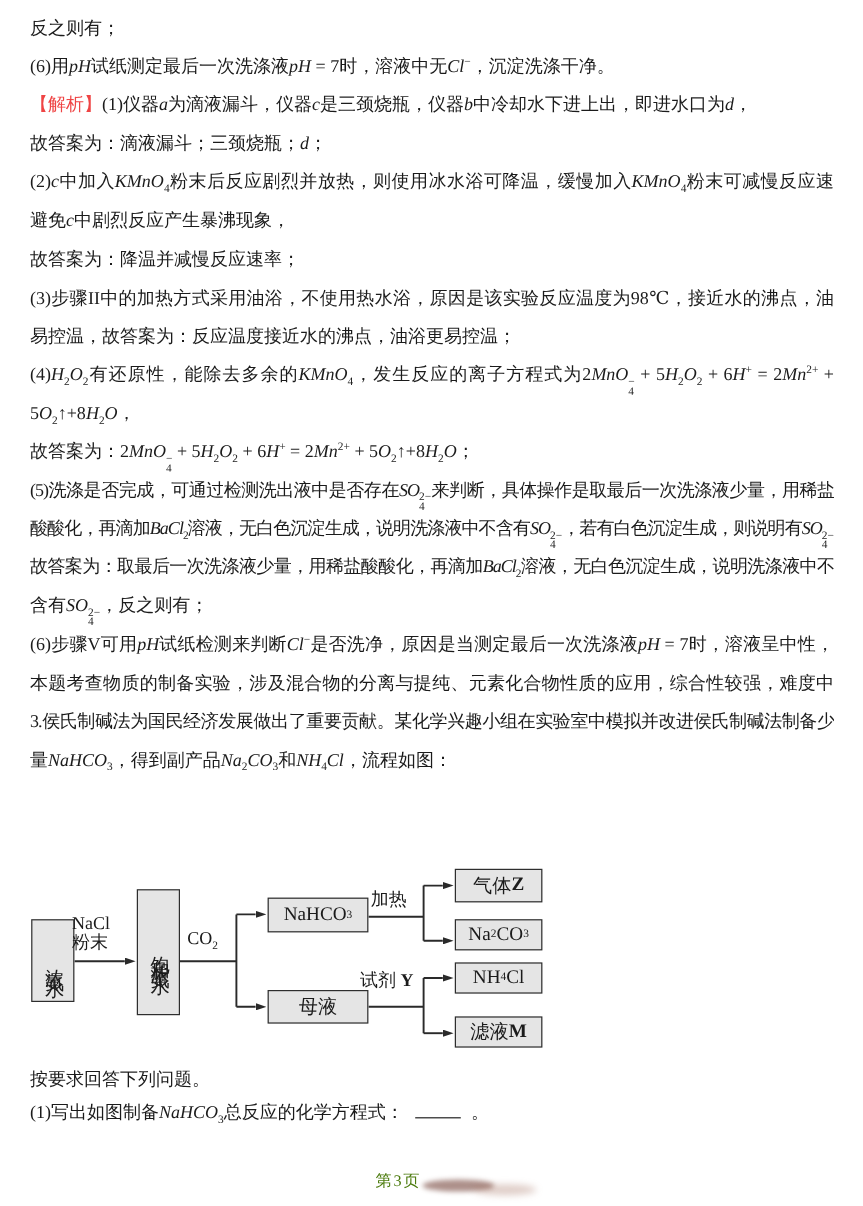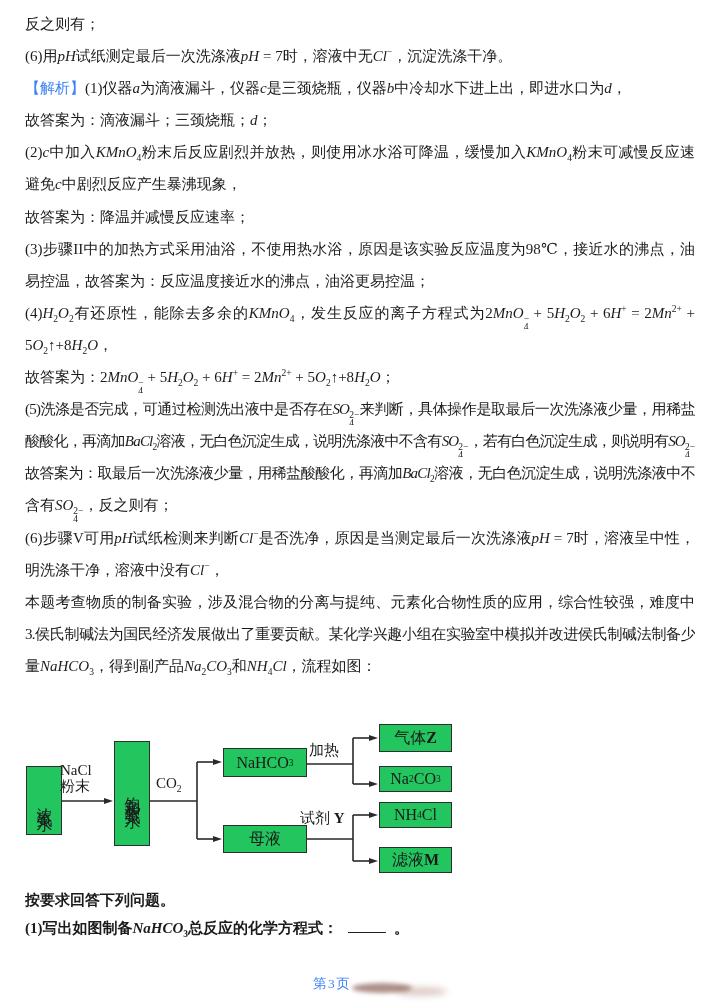--- a/index.html
+++ b/index.html
@@ -5,54 +5,54 @@
   html,body{margin:0;padding:0;}
   body{
     width:719px;height:1005px;position:relative;background:#ffffff;
     font-family:"Liberation Serif","DejaVu Serif",serif;
     color:#1b1b1b;overflow:hidden;
   }
   
   .doc{position:absolute;left:25px;top:8px;width:670px;}
   .doc2{position:absolute;left:25px;top:887px;width:670px;}
   .line{height:32.1px;line-height:32.1px;font-size:15px;white-space:normal;overflow:hidden;}
-  .doc2 .line{height:27.5px;line-height:27.5px;font-weight:bold;}
+  .doc2 .line{height:27.5px;line-height:27.5px;}
   .line.fill{text-align:justify;text-align-last:justify;}
   .line.tight{letter-spacing:-0.8px;}
   .it{font-style:italic;}
   .bd{font-weight:bold;}
-  .hl{color:#3b82f6;margin-top:32px;}
+  .hl{color:#ef4444;margin-top:32px;}
   sub.sc,sup.sc{font-size:9.5px;font-style:normal;line-height:0;}
   .ss{display:inline-flex;flex-direction:column;font-size:9.5px;line-height:8px;
       vertical-align:-4px;text-align:left;letter-spacing:0;}
   .ss span{display:block;height:8px;}
   .blank{display:inline-block;width:38px;height:13px;border-bottom:1.6px solid #222;
          margin:0 8px 0 10px;vertical-align:baseline;}
   
   .fc{position:absolute;left:0;top:718px;width:719px;height:162px;}
   .fc svg{position:absolute;left:0;top:0;}
-  .fbox{position:absolute;border:1.6px solid #2e2e2e;background:#22c55e;box-sizing:border-box;
+  .fbox{position:absolute;border:1.6px solid #2e2e2e;background:#e5e5e5;box-sizing:border-box;
         display:flex;align-items:center;justify-content:center;font-size:16px;}
   .vtext{writing-mode:vertical-lr;text-orientation:upright;letter-spacing:4px;}
   .flabel{position:absolute;text-align:left;font-size:15px;line-height:16px;}
   .b-conc{left:26px;top:48px;width:36px;height:69px;}
   .b-sat{left:114px;top:23px;width:36px;height:105px;}
   .b-nahco3{left:223px;top:30px;width:84px;height:29px;}
   .b-muye{left:223px;top:107px;width:84px;height:28px;}
   .b-gasz{left:379px;top:6px;width:73px;height:28px;}
   .b-na2co3{left:379px;top:48px;width:73px;height:26px;}
   .b-nh4cl{left:379px;top:84px;width:73px;height:26px;}
   .b-lvm{left:379px;top:129px;width:73px;height:26px;}
   .l-nacl{left:60px;top:44px;width:50px;}
   .l-co2{left:156px;top:57px;width:36px;}
   .l-jiare{left:309px;top:24px;width:42px;}
   .l-shiji{left:300px;top:92px;width:52px;}
   
   .footer{position:absolute;left:0;top:975px;width:664px;text-align:center;
-          font-size:13.5px;letter-spacing:1.5px;color:#3b82f6;}
+          font-size:13.5px;letter-spacing:1.5px;color:#4d7c0f;}
   .smudge1{position:absolute;left:352px;top:983px;width:60px;height:10px;border-radius:50%;
            background:rgba(105,52,42,0.55);filter:blur(2px);}
   .smudge2{position:absolute;left:395px;top:987px;width:52px;height:9px;border-radius:50%;
            background:rgba(150,90,70,0.30);filter:blur(3px);}
 </style>
 </head>
 <body>
 
 <div class="doc" id="text-top">
     <div class="line"><span>反之则有；</span></div>
@@ -83,21 +83,20 @@
       </span><span>，若有白色沉淀生成，则说明有</span><span class="it">SO</span><span class="ss">
         <span>2−</span>
         <span>4</span>
       </span></div>
     <div class="line fill tight"><span>故答案为：取最后一次洗涤液少量，用稀盐酸酸化，再滴加</span><span class="it">BaCl</span><sub class="sc">2</sub><span>溶液，无白色沉淀生成，说明洗涤液中不</span></div>
     <div class="line"><span>含有</span><span class="it">SO</span><span class="ss">
         <span>2−</span>
         <span>4</span>
       </span><span>，反之则有；</span></div>
     <div class="line fill"><span>(6)步骤V可用</span><span class="it">pH</span><span>试纸检测来判断</span><span class="it">Cl</span><sup class="sc">−</sup><span>是否洗净，原因是当测定最后一次洗涤液</span><span class="it">pH</span><span> = 7时，溶液呈中性，说</span></div>
-    <div class="line"><span>明洗涤干净，溶液中没有</span><span class="it">Cl</span><sup class="sc">−</sup><span>，</span></div>
     <div class="line fill"><span>本题考查物质的制备实验，涉及混合物的分离与提纯、元素化合物性质的应用，综合性较强，难度中等。</span></div>
     <div class="line fill tight"><span>3.侯氏制碱法为国民经济发展做出了重要贡献。某化学兴趣小组在实验室中模拟并改进侯氏制碱法制备少</span></div>
     <div class="line"><span>量</span><span class="it">NaHCO</span><sub class="sc">3</sub><span>，得到副产品</span><span class="it">Na</span><sub class="sc">2</sub><span class="it">CO</span><sub class="sc">3</sub><span>和</span><span class="it">NH</span><sub class="sc">4</sub><span class="it">Cl</span><span>，流程如图：</span></div>
   </div>
 
 <div class="fc">
   <svg width="719" height="162" viewBox="0 0 719 162">
     <defs>
       <marker id="arw" markerWidth="9" markerHeight="6" refX="0" refY="3" orient="auto" markerUnits="userSpaceOnUse">
         <path d="M0,0 L9,3 L0,6 Z" fill="#2a2a2a"></path>

